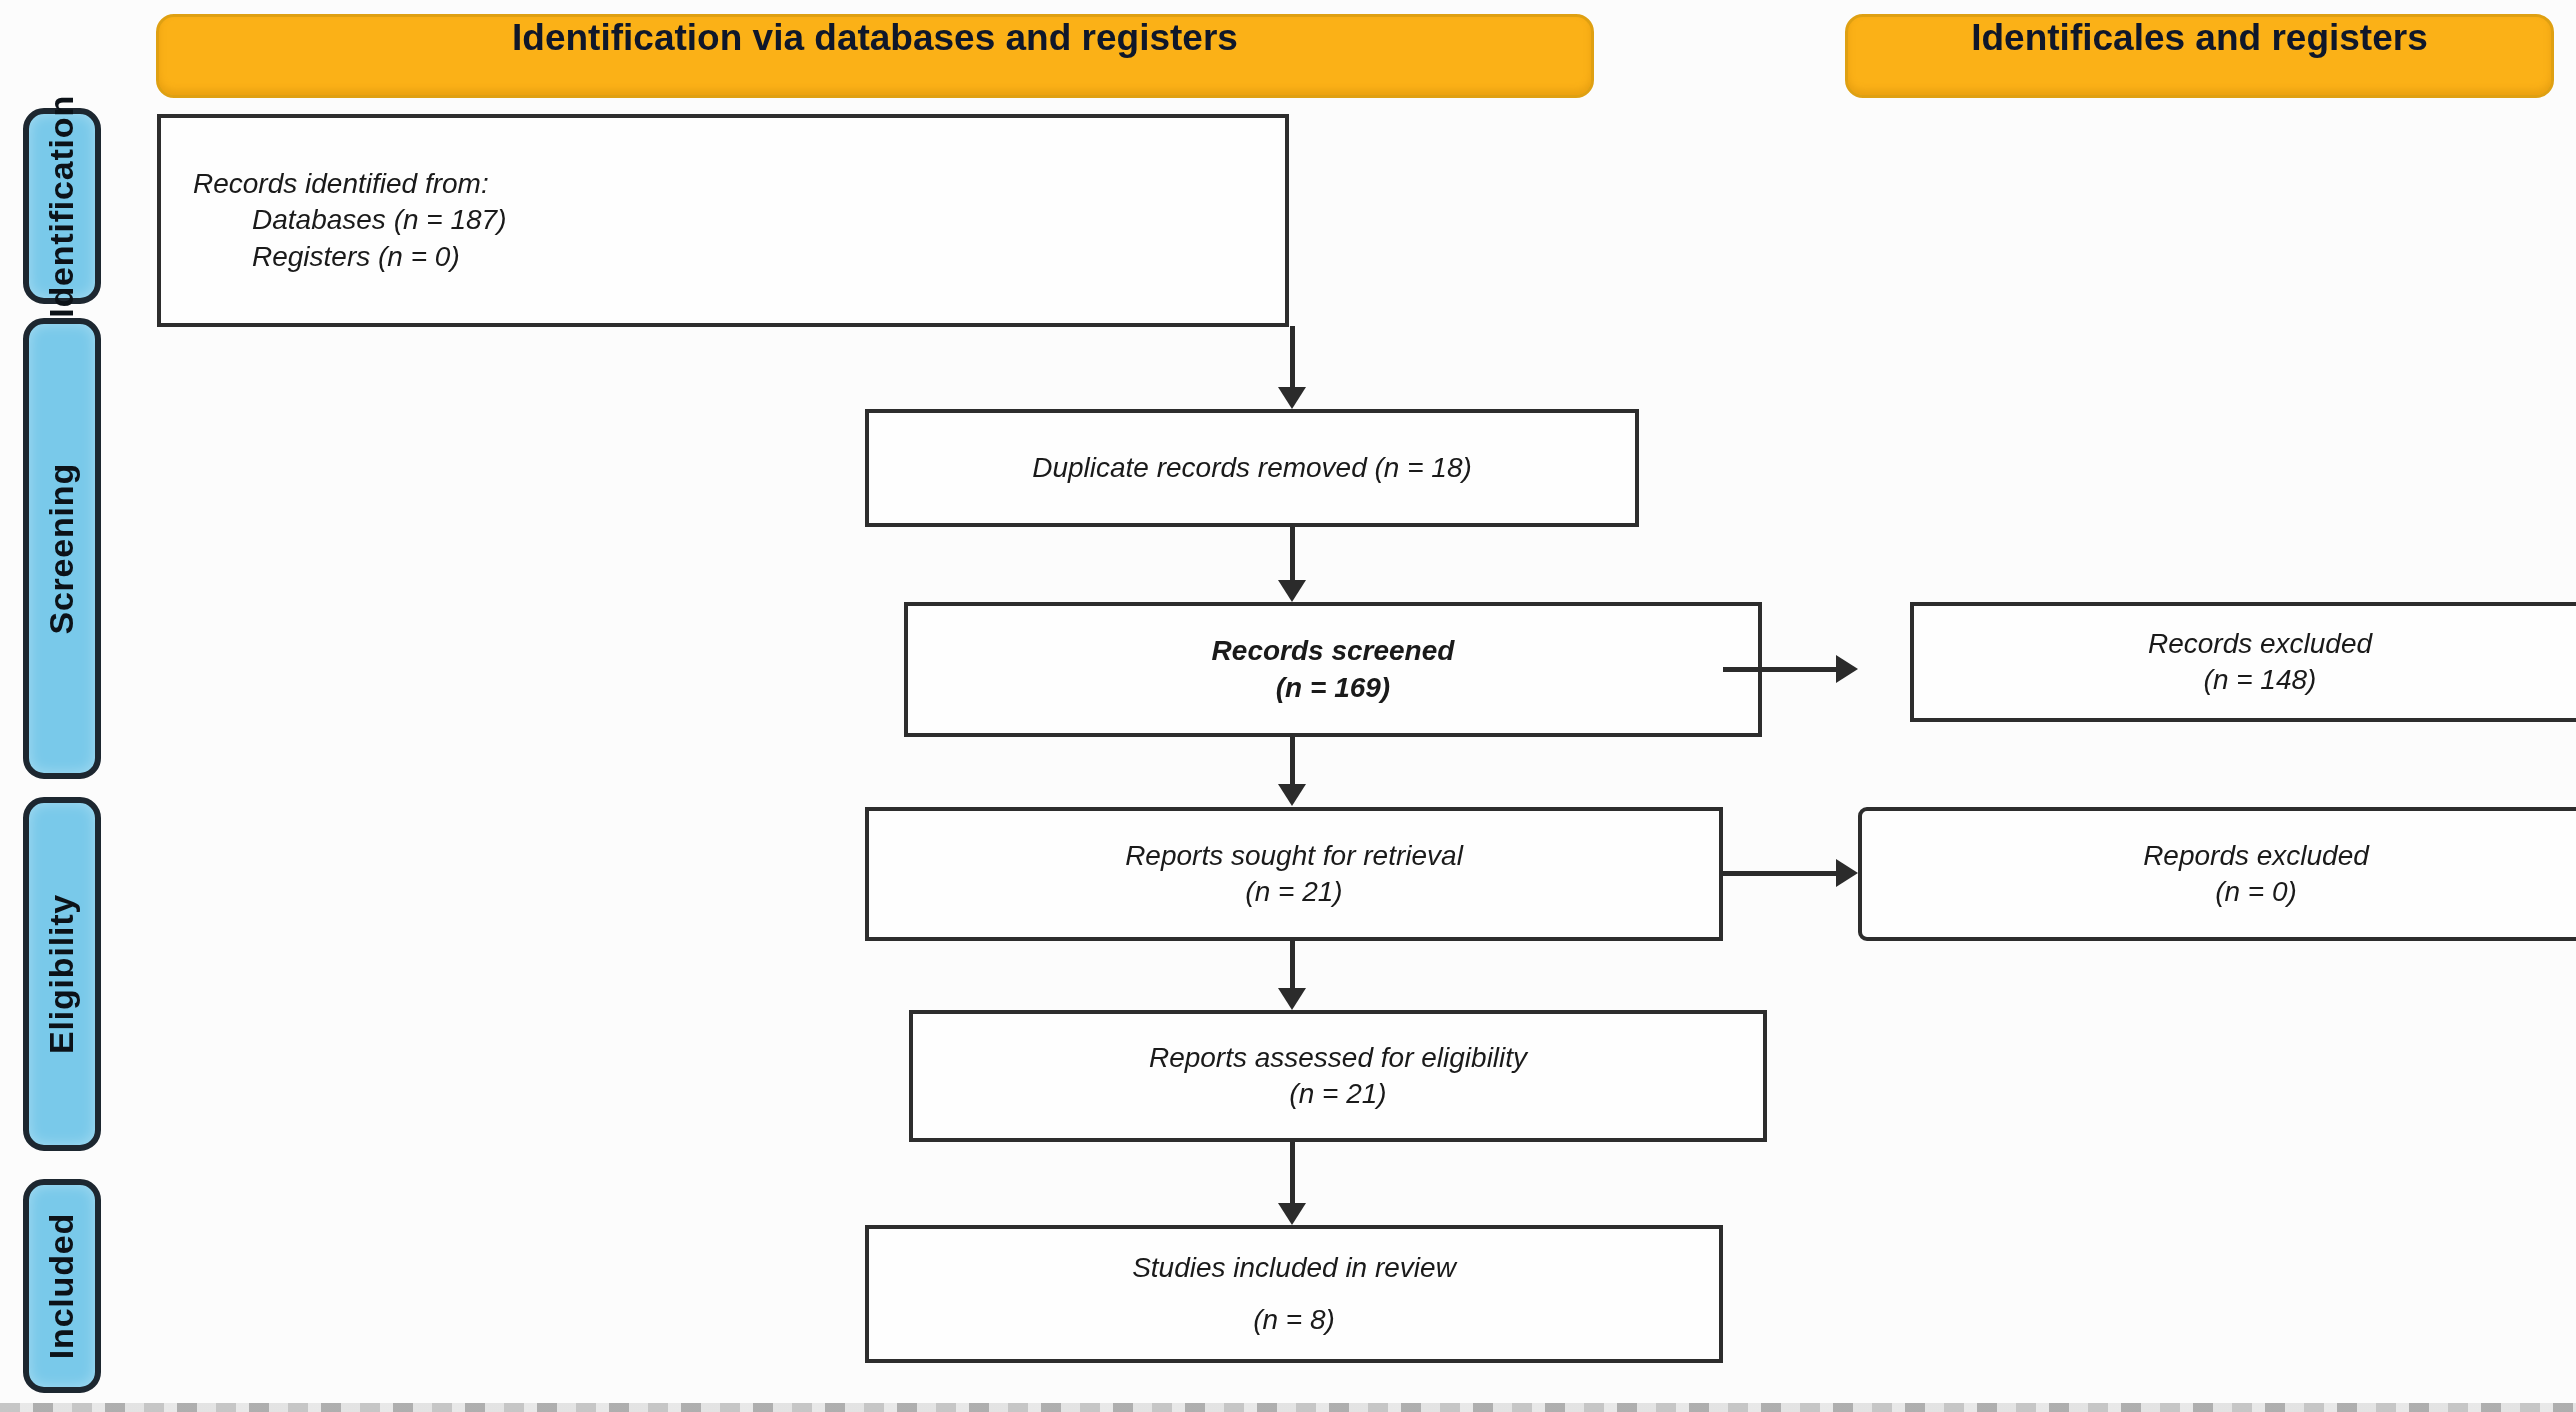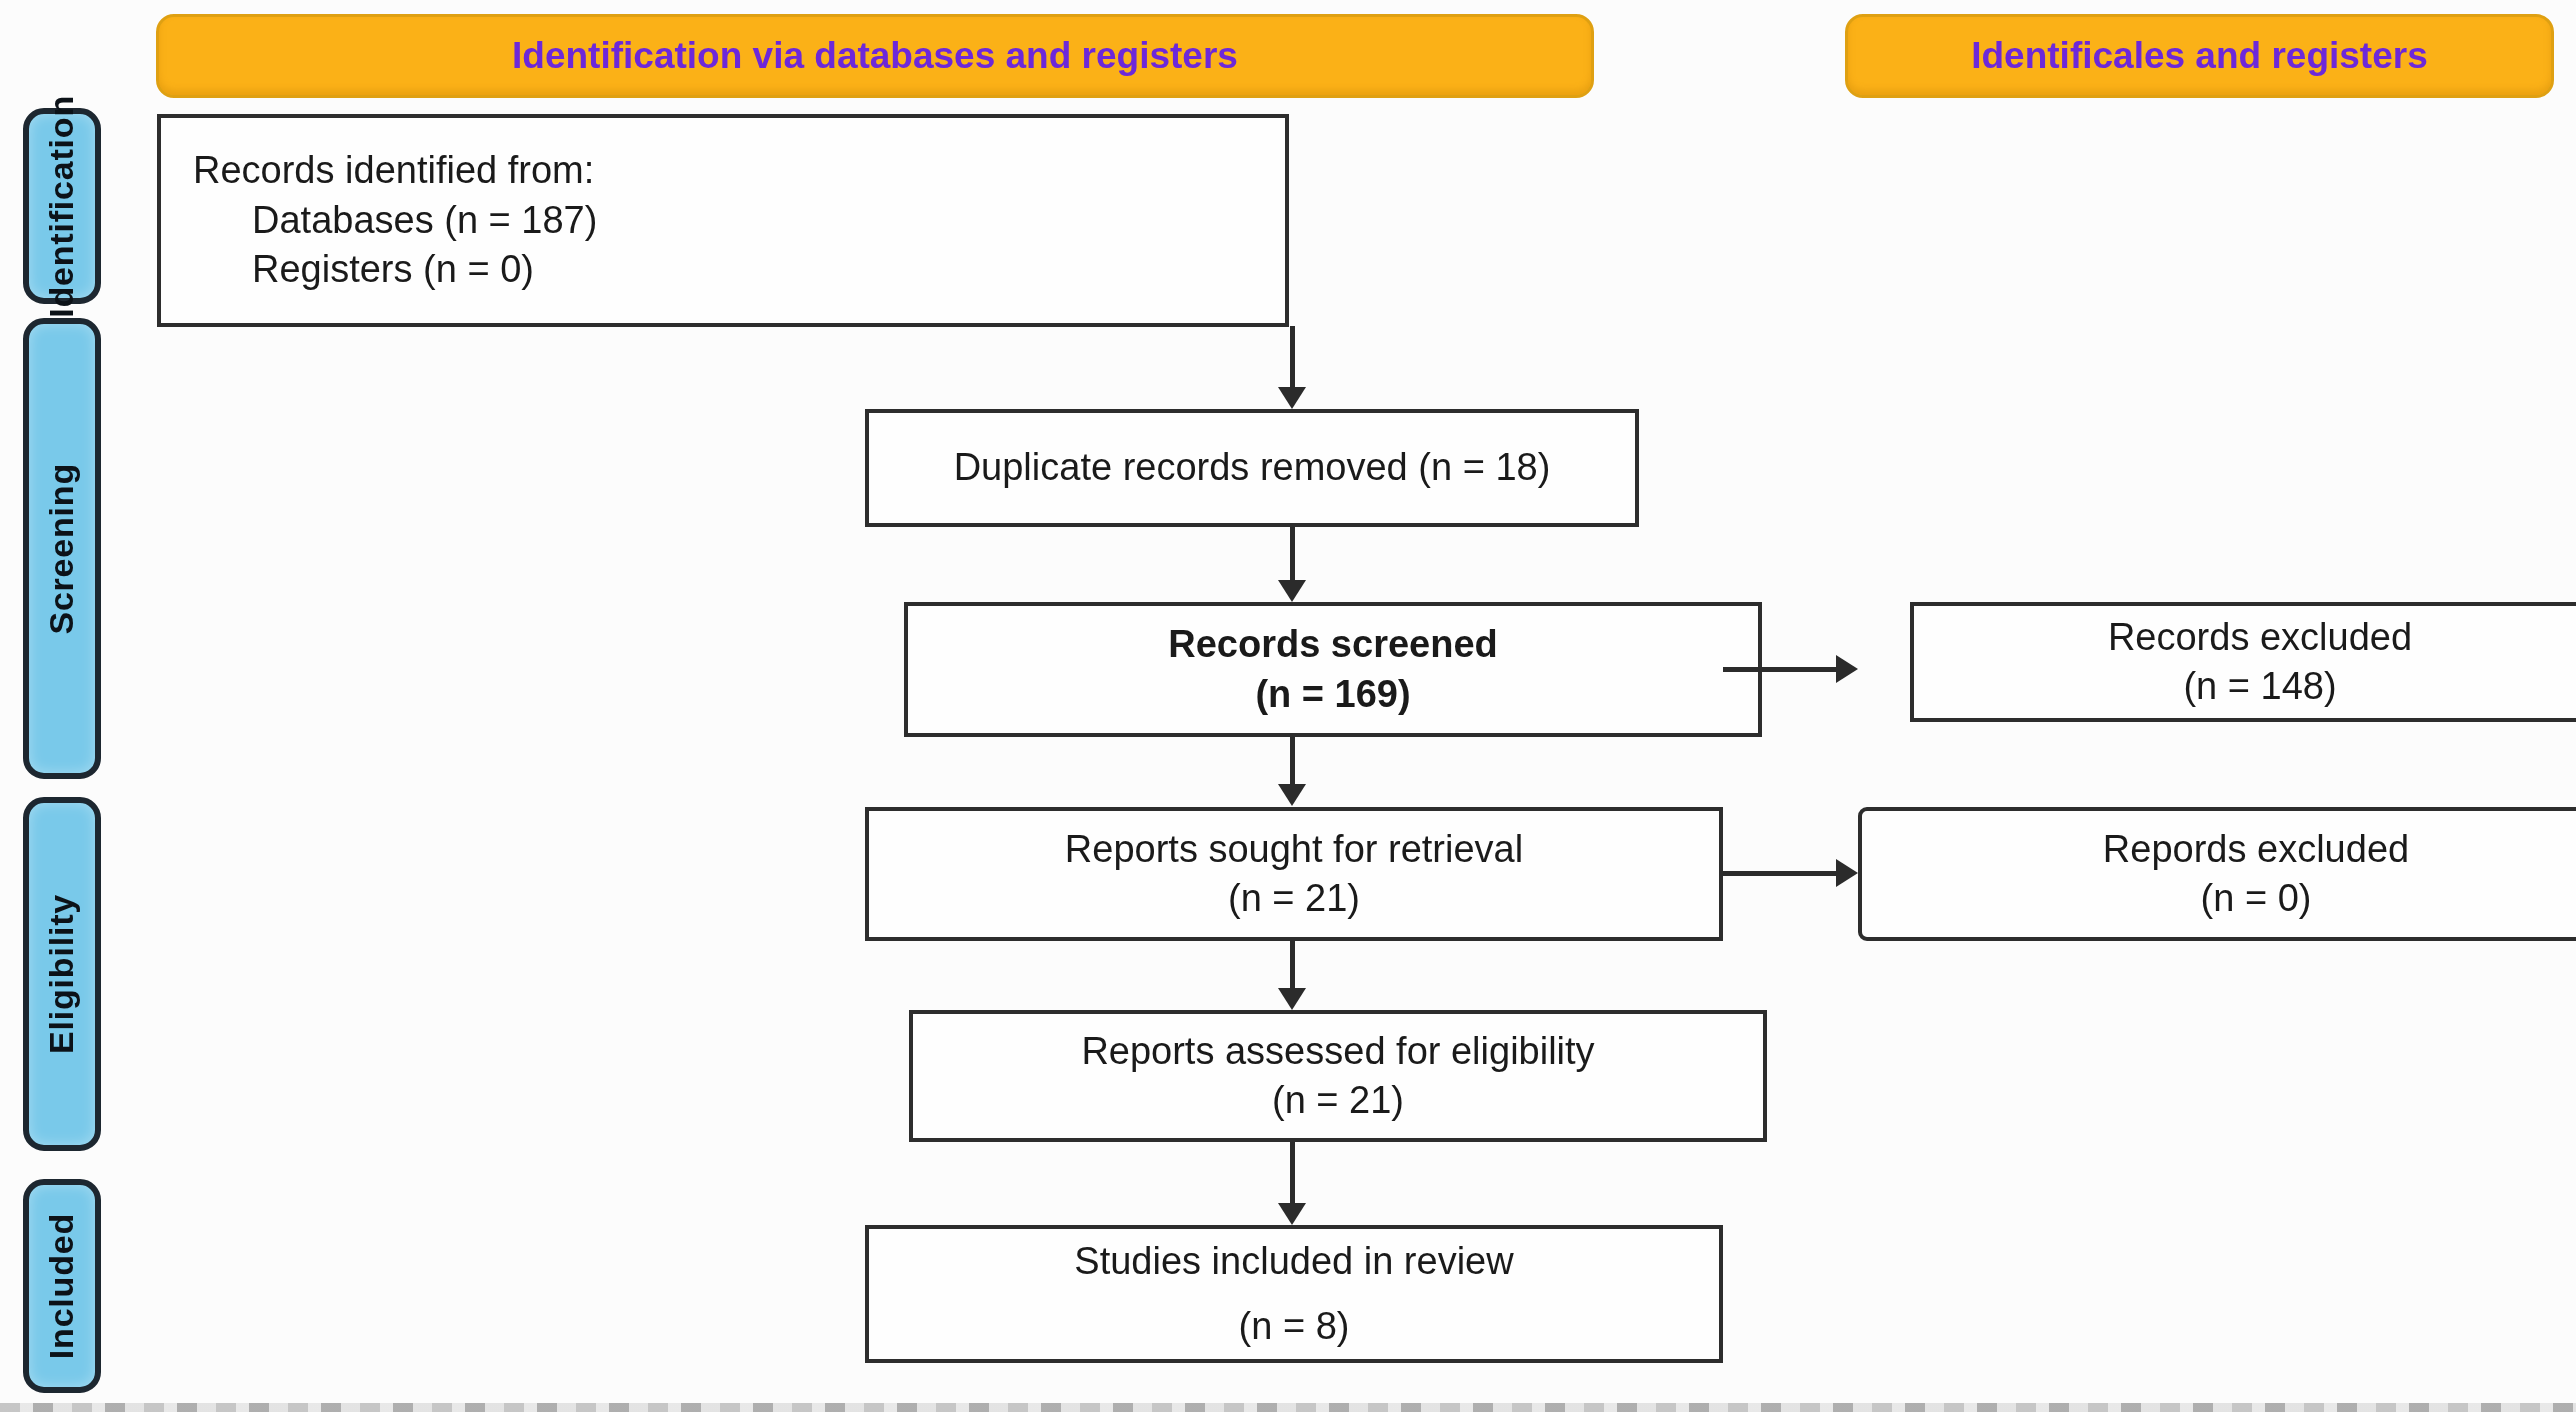--- a/index.html
+++ b/index.html
@@ -15,25 +15,25 @@
     overflow: hidden;
   }
 
   
   .banner {
     position: absolute;
     background: var(--banner-fill, #fbb117);
     border: 3.8px solid var(--banner-border, #dfa012);
     border-radius: 18px;
     display: flex;
-    align-items: center;
+    align-items: flex-start;
     justify-content: center;
     font-weight: bold;
     font-size: 37px;
-    color: #6d28d9;
+    color: #0f172a;
     box-sizing: border-box;
     box-shadow: inset 0 -4.5px 7.5px rgba(190,120,0,0.28);
   }
 
   
   .stage {
     position: absolute;
     left: 22.6px;
     width: 78px;
     background: var(--stage-fill, #79c9ea);
@@ -59,23 +59,24 @@
   .flow-box {
     position: absolute;
     background: #fefefe;
     border: 4.5px solid var(--box-border, #2d2d2d);
     box-sizing: border-box;
     display: flex;
     flex-direction: column;
     justify-content: center;
     align-items: center;
     text-align: center;
-    font-size: 38px;
+    font-size: 28px;
     line-height: 1.3;
     color: #1a1a1a;
+    font-style: italic;
   }
   .flow-box.left-align {
     align-items: flex-start;
     text-align: left;
     padding-left: 32px;
   }
   .flow-box .indent { padding-left: 59px; }
   .flow-box.bold { font-weight: bold; }
 
   

